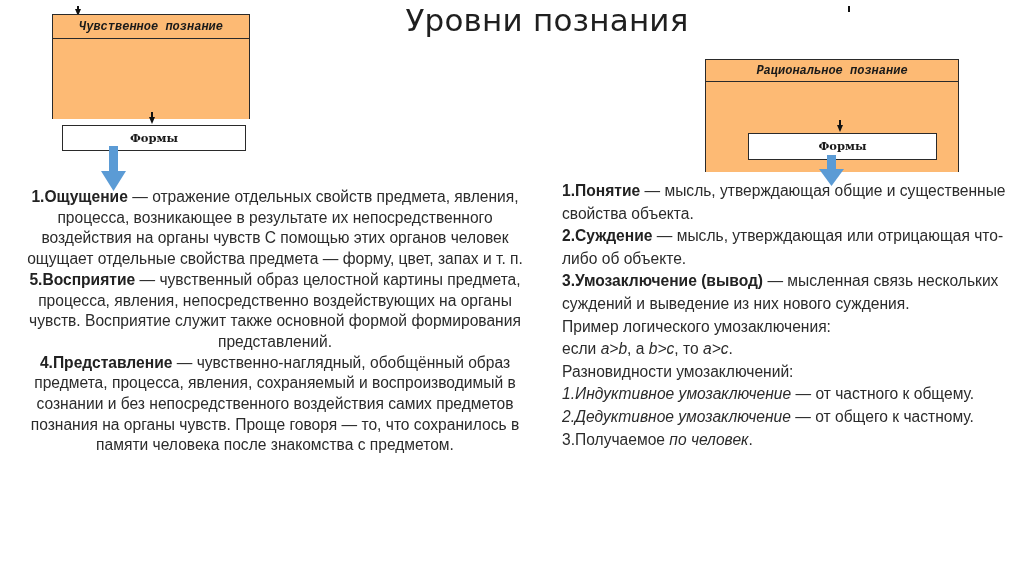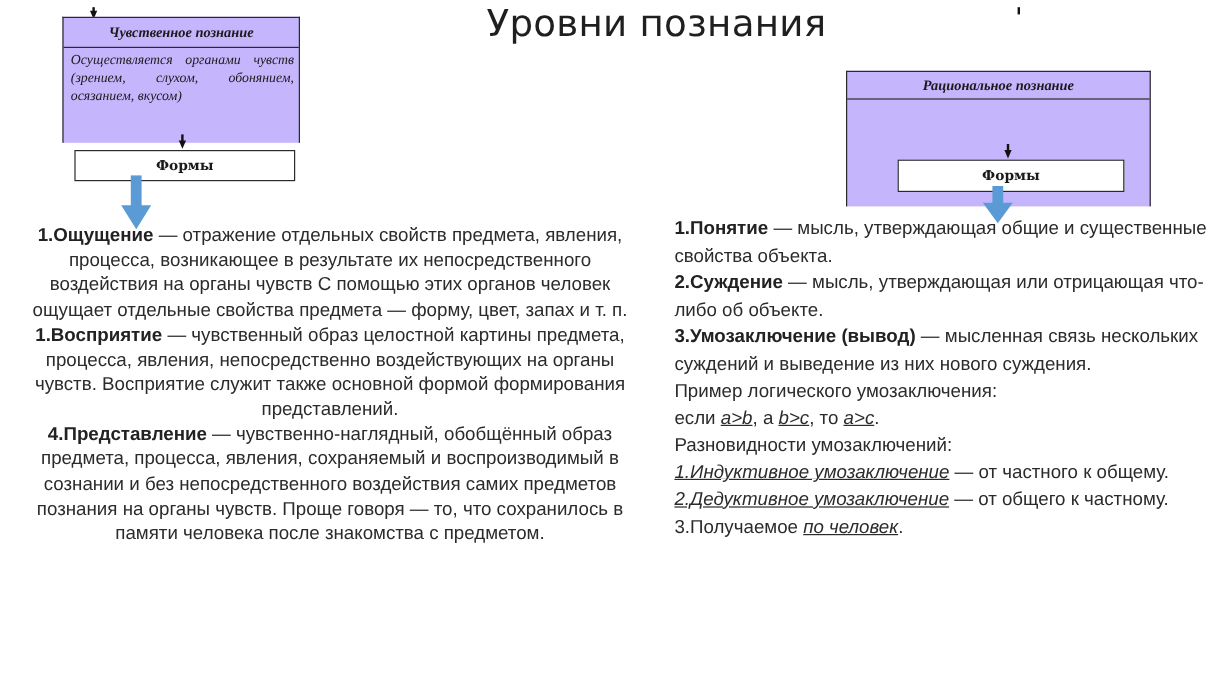--- a/index.html
+++ b/index.html
@@ -25,22 +25,22 @@
       font-size: 31px;
       color: #1f1f1f;
       letter-spacing: 0.2px;
       margin-left: 35px;
     }
     
     .scan-box {
       position: absolute;
       border: 1.5px solid #2a2a2a;
       border-bottom: none;
-      background: #c4b5fd;
-      font-family: Liberation Serif, serif;
+      background: #fdba74;
+      font-family: Liberation Mono, monospace;
       color: #1a1a1a;
     }
     .scan-head {
       border-bottom: 1.5px solid #2a2a2a;
       text-align: center;
       font-style: italic;
       font-weight: bold;
       font-size: 12px;
       padding: 5px 4px 4px;
     }
@@ -77,33 +77,32 @@
     .blue-arrow {
       position: absolute;
     }
     .col-text {
       position: absolute;
       font-size: 15.6px;
       line-height: 20.7px;
       color: #2b2b2b;
     }
     .col-text b { font-weight: bold; color: #222; }
-    .col-text i { font-style: italic; text-decoration: underline; }
+    .col-text i { font-style: italic; }
     .para { display: block; }
   </style>
 </head>
 <body>
 
 <div class="slide-title">Уровни познания</div>
 
 <div class="tick-line" style="left:77px; top:6px; height:6px;"></div>
 <div class="tick" style="left:75px; top:9px;"></div>
 <div class="scan-box" style="left:52px; top:14px; width:196px; height:104px;">
   <div class="scan-head">Чувственное познание</div>
-  <div class="scan-body">Осуществляется органами чувств (зрением, слухом, обонянием, осязанием, вкусом)</div>
 </div>
 <div class="tick-line" style="left:151px; top:112px; height:8px;"></div>
 <div class="tick" style="left:149px; top:117px;"></div>
 <div class="forms-box" style="left:62px; top:125px; width:182px; height:24px; line-height:24px;">
   <span>Формы</span>
 </div>
 <svg class="blue-arrow" style="left:100px; top:146px;" width="28" height="46" viewBox="0 0 28 46">
   <rect x="9" y="0" width="9" height="26" fill="#5b9bd5"></rect>
   <polygon points="1,25 26,25 13.5,45" fill="#5b9bd5"></polygon>
 </svg>
@@ -117,21 +116,21 @@
 <div class="forms-box" style="left:748px; top:133px; width:187px; height:25px; line-height:25px;">
   <span>Формы</span>
 </div>
 <svg class="blue-arrow" style="left:819px; top:155px;" width="26" height="32" viewBox="0 0 26 32">
   <rect x="8" y="0" width="9" height="15" fill="#5b9bd5"></rect>
   <polygon points="0,14 25,14 12.5,31" fill="#5b9bd5"></polygon>
 </svg>
 
 <div class="col-text" style="left:15px; top:187px; width:520px;text-align:center;">
   <span class="para"><b>1.Ощущение</b><span> — отражение отдельных свойств предмета, явления, процесса, возникающее в результате их непосредственного воздействия на органы чувств С помощью этих органов человек ощущает отдельные свойства предмета — форму, цвет, запах и т. п.</span></span>
-  <span class="para"><b>1.Восприятие</b><span> — чувственный образ целостной картины предмета, процесса, явления, непосредственно воздействующих на органы чувств. Восприятие служит также основной формой формирования представлений.</span></span>
+  <span class="para"><b>5.Восприятие</b><span> — чувственный образ целостной картины предмета, процесса, явления, непосредственно воздействующих на органы чувств. Восприятие служит также основной формой формирования представлений.</span></span>
   <span class="para"><b>4.Представление</b><span> — чувственно-наглядный, обобщённый образ предмета, процесса, явления, сохраняемый и воспроизводимый в сознании и без непосредственного воздействия самих предметов познания на органы чувств. Проще говоря — то, что сохранилось в памяти человека после знакомства с предметом.</span></span>
 </div>
 
 <div class="col-text" style="left:546px; top:180px; width:470px; line-height:22.6px;margin-left:16px;">
   <span class="para"><b>1.Понятие</b><span> — мысль, утверждающая общие и существенные свойства объекта.</span></span>
   <span class="para"><b>2.Суждение</b><span> — мысль, утверждающая или отрицающая что-либо об объекте.</span></span>
   <span class="para"><b>3.Умозаключение (вывод)</b><span> — мысленная связь нескольких суждений и выведение из них нового суждения.</span></span>
   <span class="para">Пример логического умозаключения:</span>
   <span class="para"><span>если </span><i>a&gt;b</i><span>, а </span><i>b&gt;c</i><span>, то </span><i>a&gt;c</i><span>.</span></span>
   <span class="para">Разновидности умозаключений:</span>

